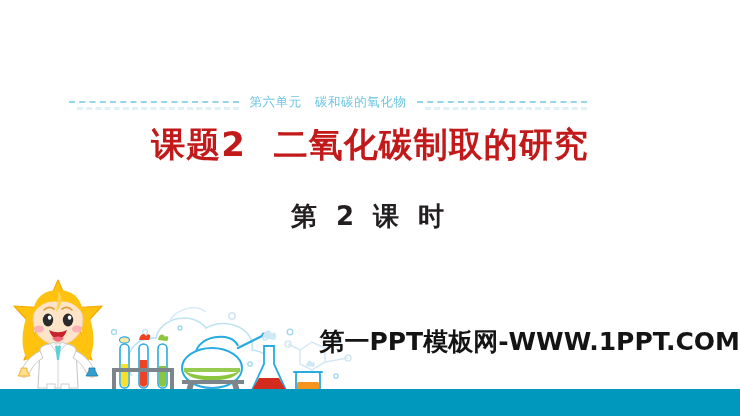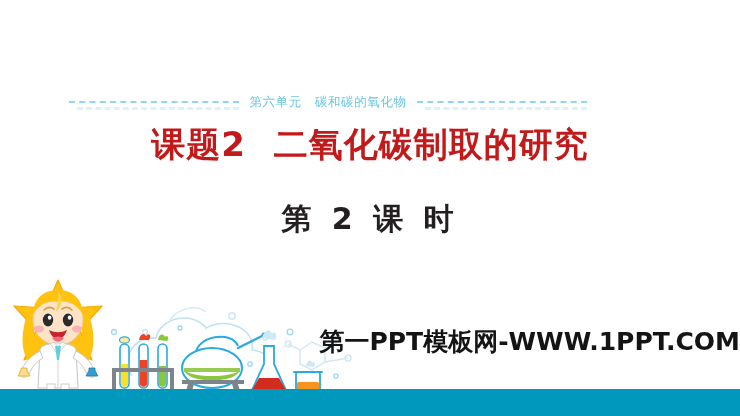--- a/index.html
+++ b/index.html
@@ -73,21 +73,21 @@
   .main-title .lesson-no {
     margin-right: 28px;
   }
   .sub-title {
     position: absolute;
     left: 0;
     top: 199px;
     width: 740px;
     text-align: center;
     color: #231f20;
-    font-size: 30px;
+    font-size: 26px;
     font-weight: bold;
     letter-spacing: 5px;
   }
 
   
   .watermark {
     position: absolute;
     left: 0;
     top: 325px;
     width: 740px;

